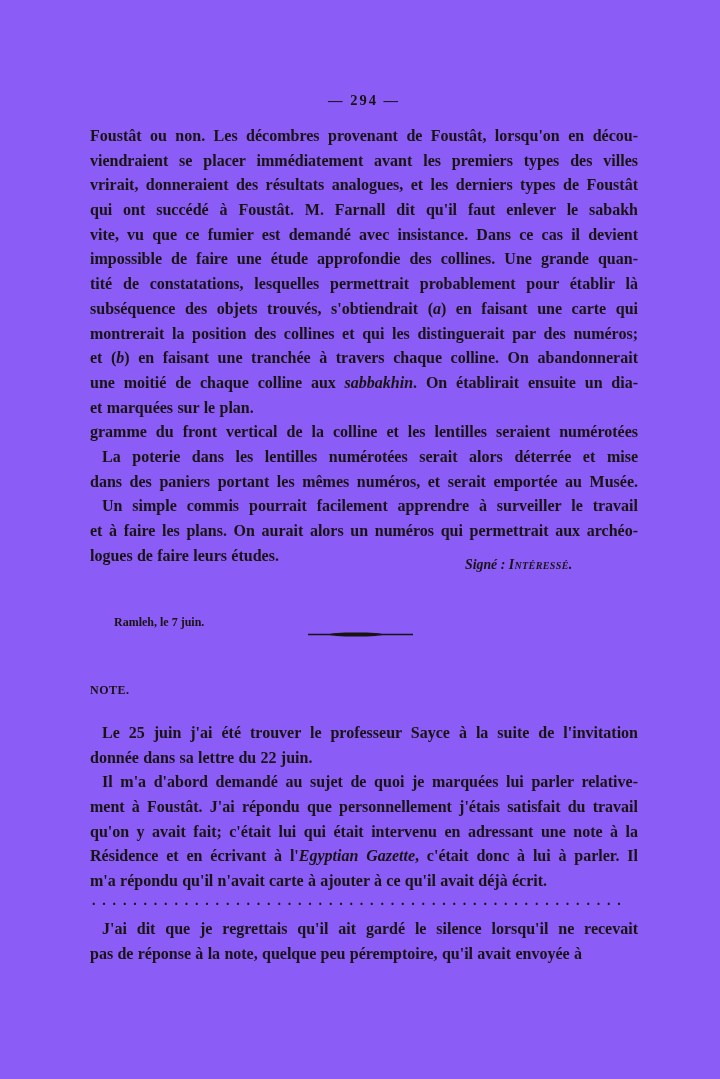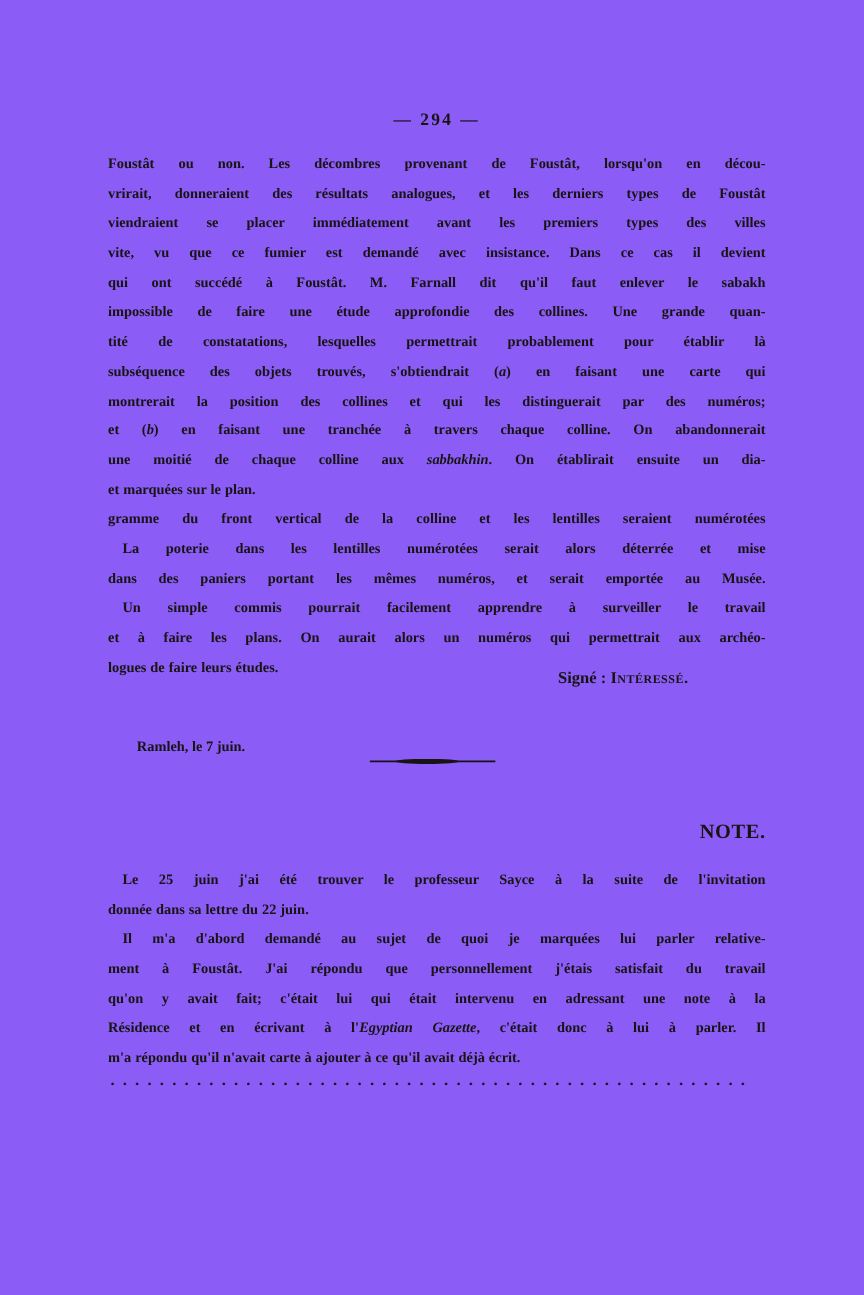--- a/index.html
+++ b/index.html
@@ -10,60 +10,60 @@
   }
   .running-head {
     position:absolute; top:92px; left:90px; width:548px;
     text-align:center; font-size:14.5px; letter-spacing:2px;
   }
   .col { position:absolute; left:90px; width:548px; }
   .letter-body { top:124px; }
   .note-body { top:721px; }
   .note-p3 { top:917px; }
   .line {
-    height:24.7px; line-height:24.7px; font-size:12px;
+    height:24.7px; line-height:24.7px; font-size:16px;
     white-space:nowrap; text-align:justify; text-align-last:justify;
     word-spacing:0.3px;
   }
   .line.ind { padding-left:12px; }
   .line.end { text-align-last:left; }
   .it { font-style:italic; }
   .sig {
     position:absolute; top:556px; left:465px; font-size:13.8px;
-    line-height:18px; white-space:nowrap;
+    line-height:18px; white-space:nowrap;font-style:italic;
   }
   .sc { font-variant:small-caps; letter-spacing:0.4px; }
   .dateline {
     position:absolute; top:612px; left:114px; font-size:12px;
     line-height:20px; white-space:nowrap;
   }
   .rule { position:absolute; top:630px; left:308px; }
   .note-title {
     position:absolute; top:683px; left:90px; width:548px;
-    text-align:right; font-size:17px; letter-spacing:0.5px;
+    text-align:left; font-size:12px; letter-spacing:0.5px;
   }
   .dots {
     position:absolute; top:892px; left:92px; width:548px; height:17px;
     line-height:17px; font-size:14px; letter-spacing:6.8px;
     white-space:nowrap; overflow:hidden;
   }
 </style>
 </head>
 <body>
 
 <div class="page">
 
   <div class="running-head">— 294 —</div>
 
   <div class="col letter-body">
     <div class="line">Foustât ou non. Les décombres provenant de Foustât, lorsqu'on en décou-</div>
+    <div class="line">viendraient se placer immédiatement avant les premiers types des villes</div>
     <div class="line">vrirait, donneraient des résultats analogues, et les derniers types de Foustât</div>
-    <div class="line">viendraient se placer immédiatement avant les premiers types des villes</div>
+    <div class="line">qui ont succédé à Foustât. M. Farnall dit qu'il faut enlever le sabakh</div>
     <div class="line">vite, vu que ce fumier est demandé avec insistance. Dans ce cas il devient</div>
-    <div class="line">qui ont succédé à Foustât. M. Farnall dit qu'il faut enlever le sabakh</div>
     <div class="line">impossible de faire une étude approfondie des collines. Une grande quan-</div>
     <div class="line">tité de constatations, lesquelles permettrait probablement pour établir là</div>
     <div class="line"><span>subséquence des objets trouvés, s'obtiendrait (</span><span class="it">a</span><span>) en faisant une carte qui</span></div>
     <div class="line">montrerait la position des collines et qui les distinguerait par des numéros;</div>
     <div class="line"><span>et (</span><span class="it">b</span><span>) en faisant une tranchée à travers chaque colline. On abandonnerait</span></div>
     <div class="line"><span>une moitié de chaque colline aux </span><span class="it">sabbakhin</span><span>. On établirait ensuite un dia-</span></div>
     <div class="line end">et marquées sur le plan.</div>
     <div class="line">gramme du front vertical de la colline et les lentilles seraient numérotées</div>
 
     <div class="line ind">La poterie dans les lentilles numérotées serait alors déterrée et mise</div>
@@ -90,14 +90,18 @@
     <div class="line end">donnée dans sa lettre du 22 juin.</div>
     <div class="line ind">Il m'a d'abord demandé au sujet de quoi je marquées lui parler relative-</div>
     <div class="line">ment à Foustât. J'ai répondu que personnellement j'étais satisfait du travail</div>
     <div class="line">qu'on y avait fait; c'était lui qui était intervenu en adressant une note à la</div>
     <div class="line"><span>Résidence et en écrivant à l'</span><span class="it">Egyptian Gazette</span><span>, c'était donc à lui à parler. Il</span></div>
     <div class="line end">m'a répondu qu'il n'avait carte à ajouter à ce qu'il avait déjà écrit.</div>
   </div>
 
   <div class="dots">....................................................</div>
 
+  <div class="col note-p3">
+    <div class="line ind">J'ai dit que je regrettais qu'il ait gardé le silence lorsqu'il ne recevait</div>
+    <div class="line end">pas de réponse à la note, quelque peu péremptoire, qu'il avait envoyée à</div>
+  </div>
 
 </div>
 
 </body></html>

